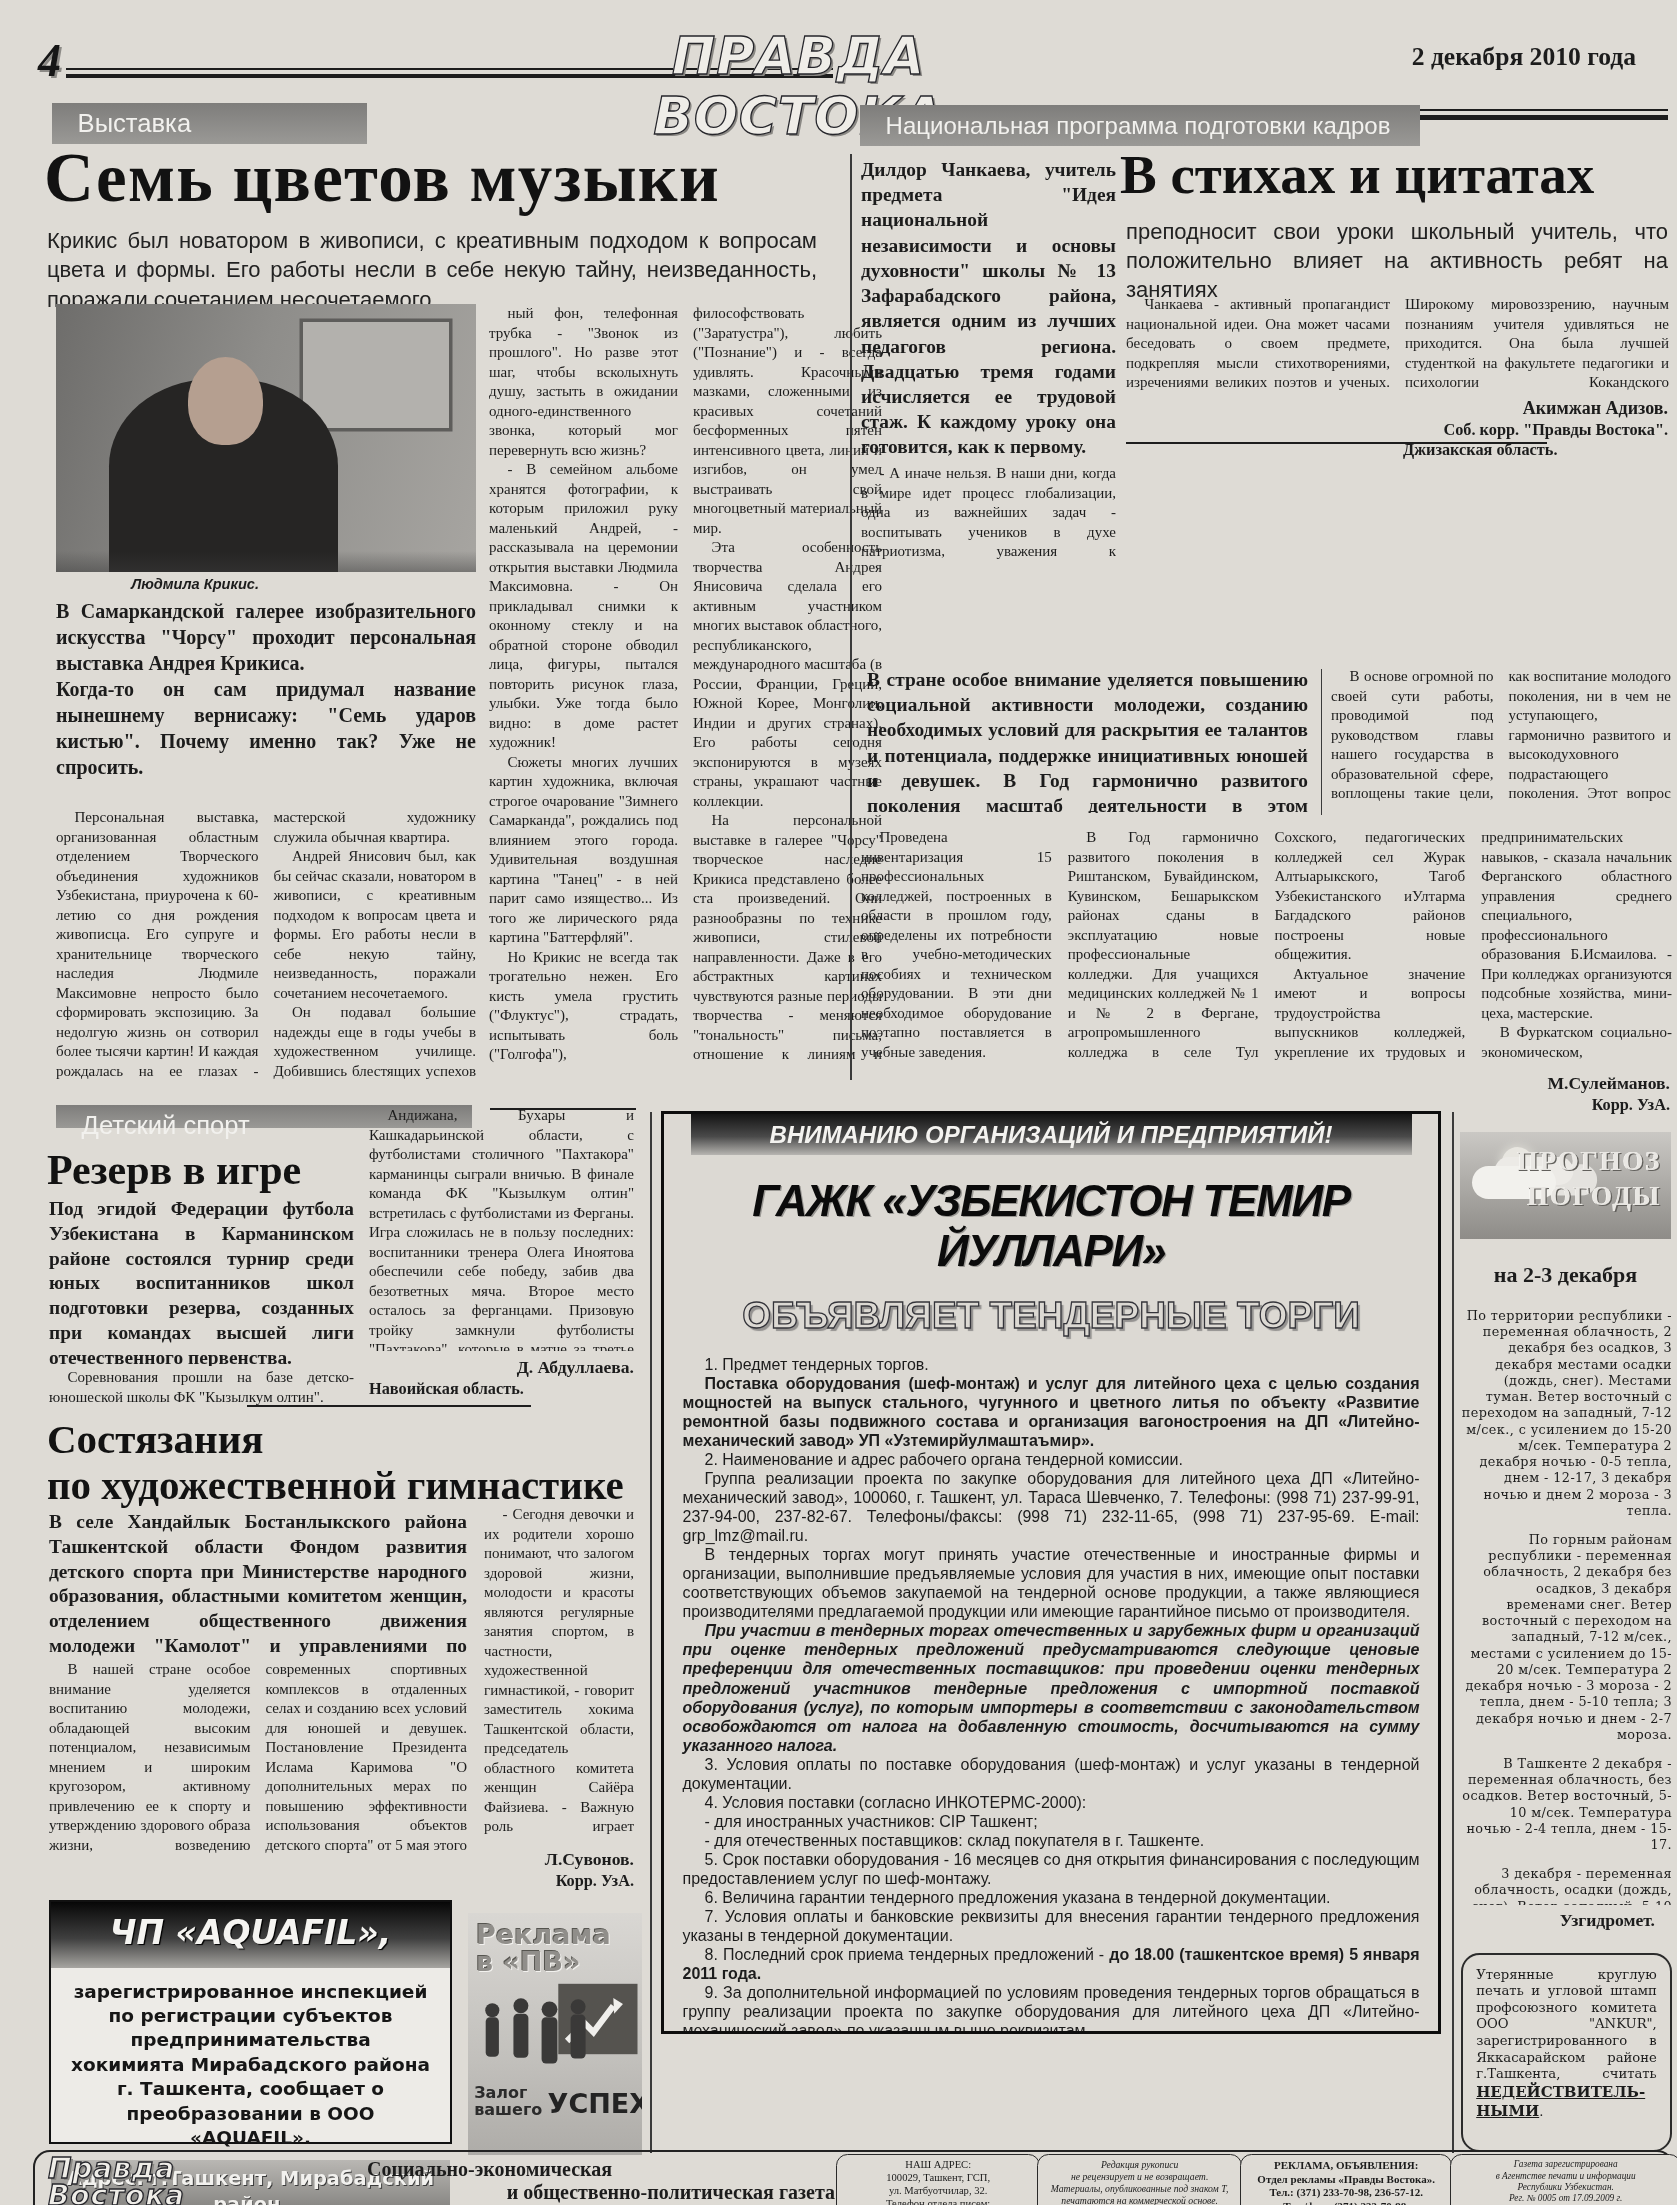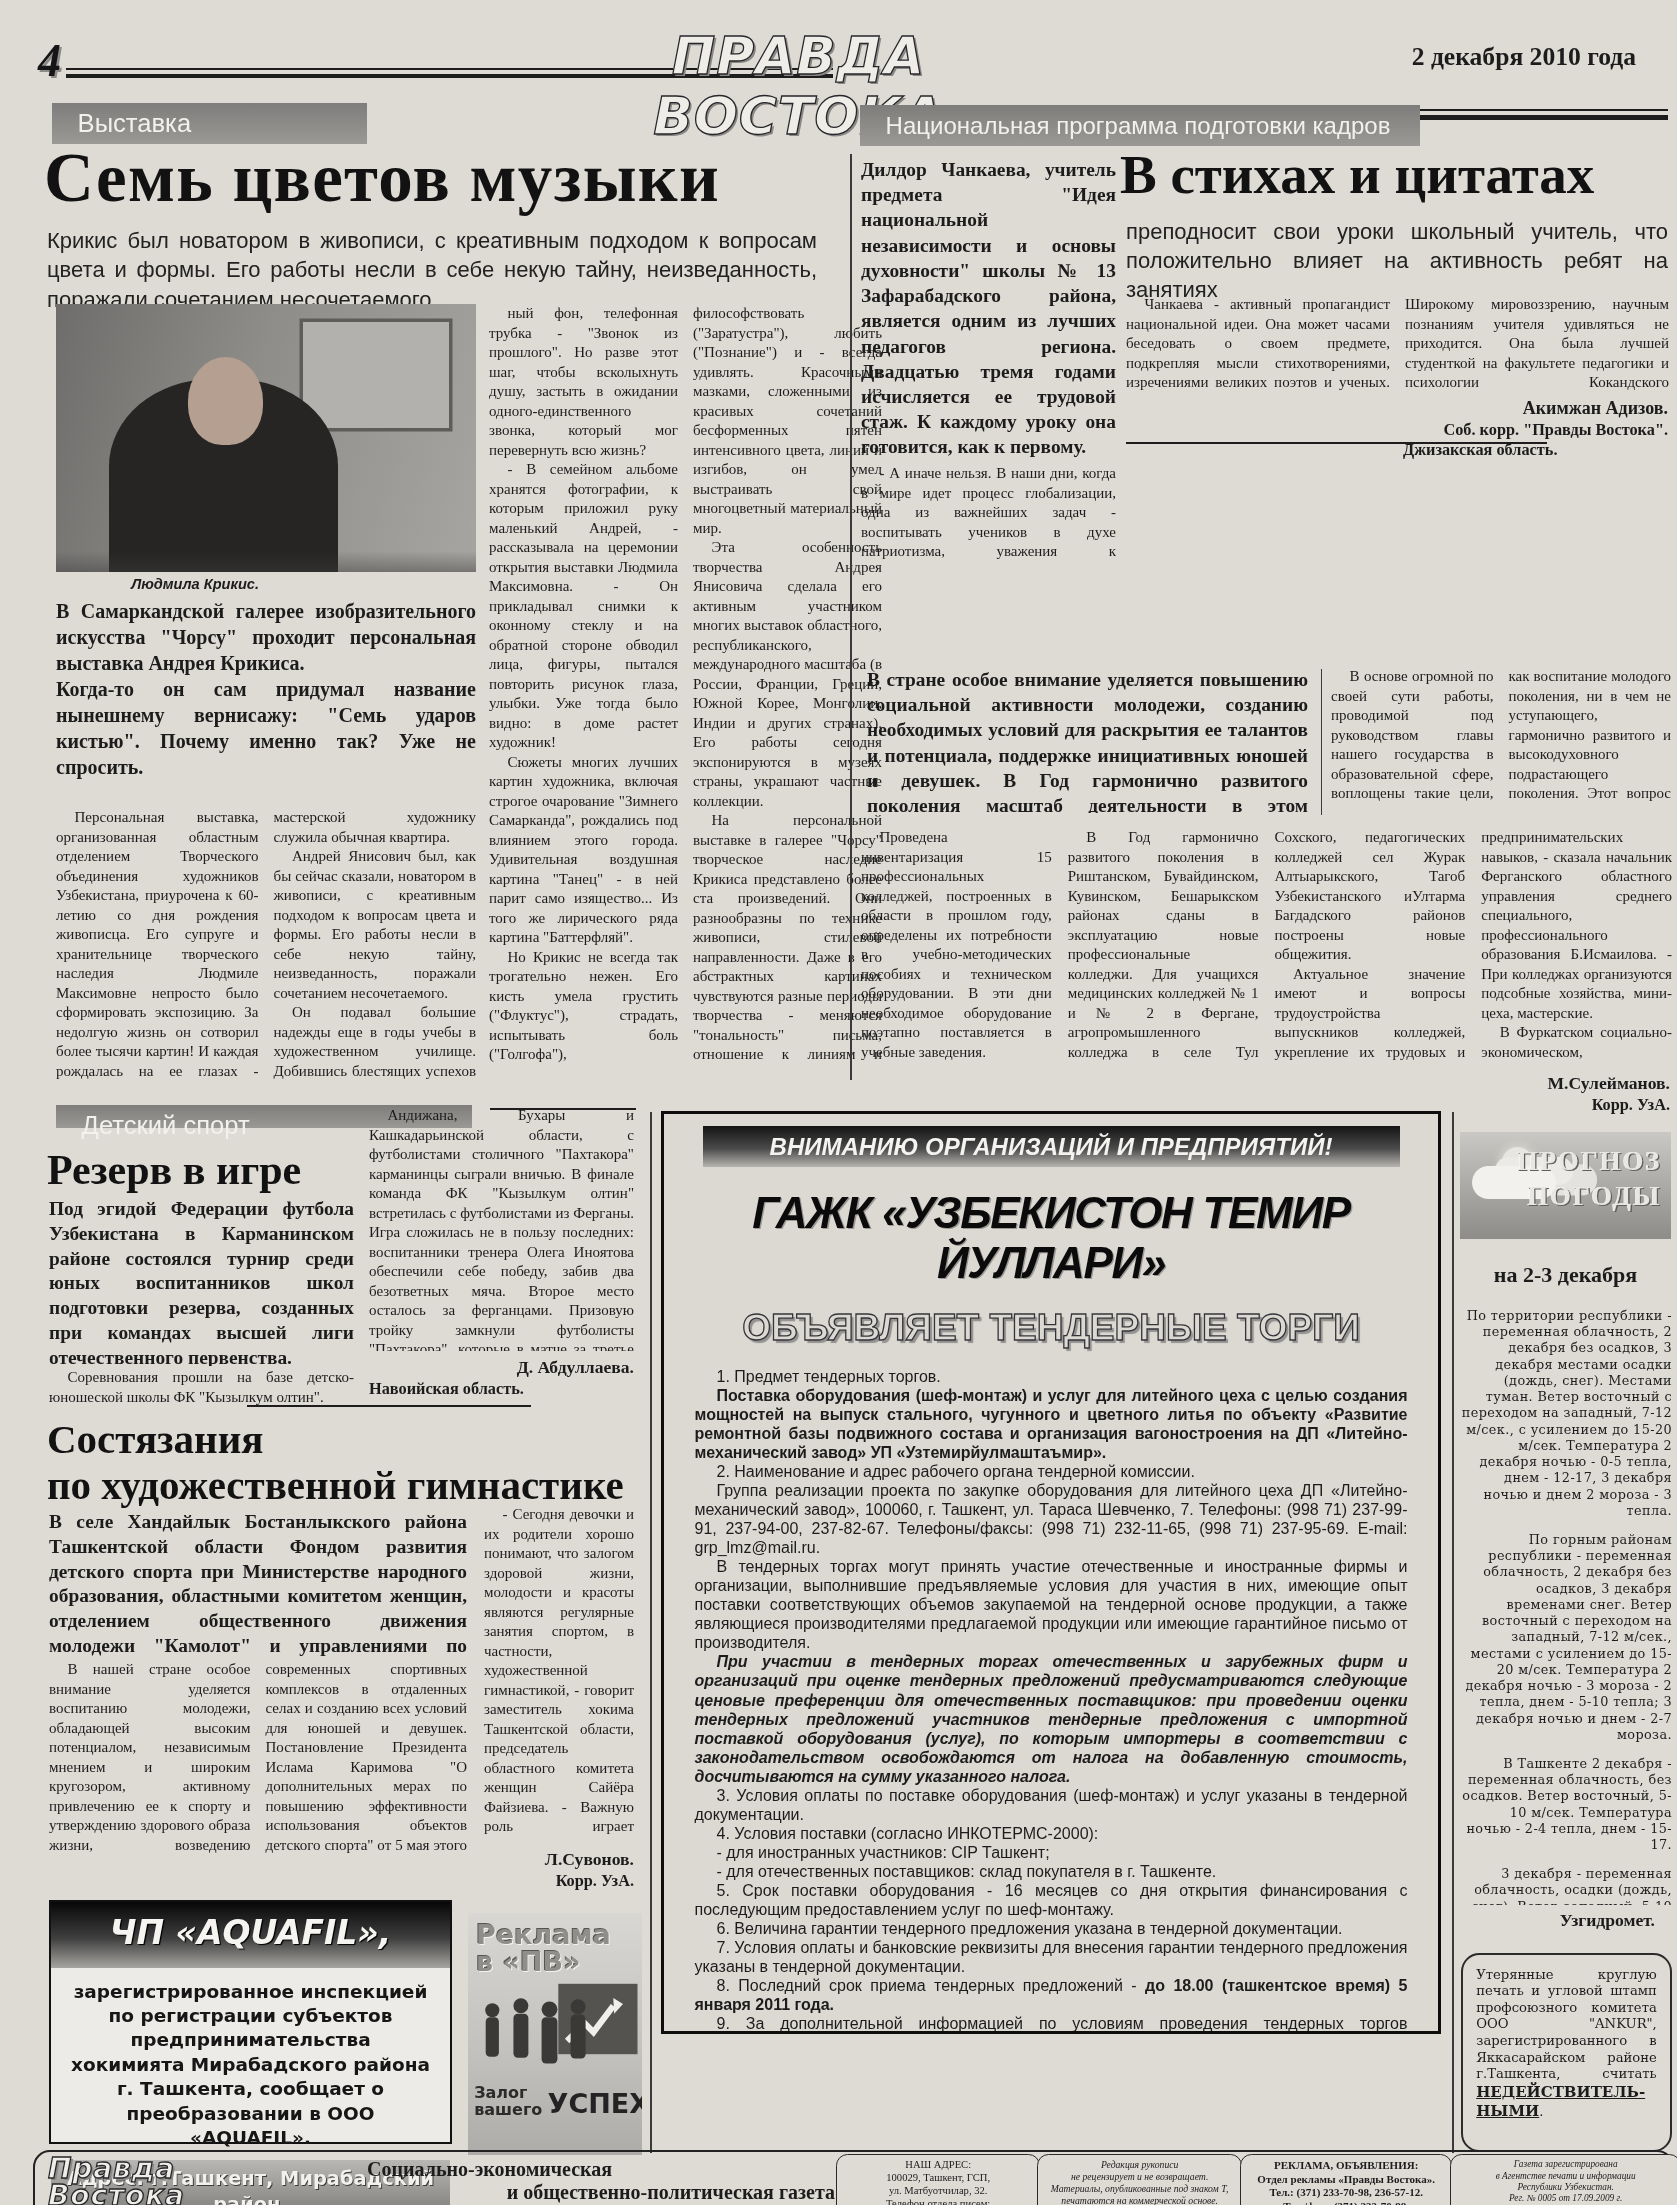--- a/index.html
+++ b/index.html
@@ -195,21 +195,21 @@
       </g>
     </svg>
     <div style="display:flex;align-items:flex-end;padding:0 6.2px;">
       <div class="dsans b prelines" style="font-size:16px;line-height:1.05;color:#2b2b2b;">Залог
 вашего</div>
       <div class="dsans b" style="font-size:27px;margin-left:5.3px;color:#232323;">УСПЕХА!</div>
     </div>
   </div>
 
   <div class="abs vline" style="left:650px;top:1112px;width:1.8px;height:1041px;"></div>
-  <div class="abs clip" id="tender" style="left:661px;top:1111px;width:780px;height:923px;padding:12px;box-sizing:border-box;">
+  <div class="abs clip" id="tender" style="left:661px;top:1111px;width:780px;height:923px;padding:0;box-sizing:border-box;">
     <div class="t-band" style="margin:0 26.5px;">ВНИМАНИЮ ОРГАНИЗАЦИЙ И ПРЕДПРИЯТИЙ!</div>
     <div class="t-org" style="margin-top:21px;">ГАЖК «УЗБЕКИСТОН ТЕМИР ЙУЛЛАРИ»</div>
     <div class="t-ann" style="margin-top:19.4px;">ОБЪЯВЛЯЕТ ТЕНДЕРНЫЕ ТОРГИ</div>
     <div class="t-body" style="margin:17.6px 18.5px 0 18.5px;">
       <p>1. Предмет тендерных торгов.</p>
       <p class="b">Поставка оборудования (шеф-монтаж) и услуг для литейного цеха с целью создания мощностей на выпуск стального, чугунного и цветного литья по объекту «Развитие ремонтной базы подвижного состава и организация вагоностроения на ДП «Литейно-механический завод» УП «Узтемирйулмаштаъмир».</p>
       <p>2. Наименование и адрес рабочего органа тендерной комиссии.</p>
       <p>Группа реализации проекта по закупке оборудования для литейного цеха ДП «Литейно-механический завод», 100060, г. Ташкент, ул. Тараса Шевченко, 7. Телефоны: (998 71) 237-99-91, 237-94-00, 237-82-67. Телефоны/факсы: (998 71) 232-11-65, (998 71) 237-95-69. E-mail: grp_lmz@mail.ru.</p>
       <p>В тендерных торгах могут принять участие отечественные и иностранные фирмы и организации, выполнившие предъявляемые условия для участия в них, имеющие опыт поставки соответствующих объемов закупаемой на тендерной основе продукции, а также являющиеся производителями предлагаемой продукции или имеющие гарантийное письмо от производителя.</p>
       <p class="b i">При участии в тендерных торгах отечественных и зарубежных фирм и организаций при оценке тендерных предложений предусматриваются следующие ценовые преференции для отечественных поставщиков: при проведении оценки тендерных предложений участников тендерные предложения с импортной поставкой оборудования (услуг), по которым импортеры в соответствии с законодательством освобождаются от налога на добавленную стоимость, досчитываются на сумму указанного налога.</p>

